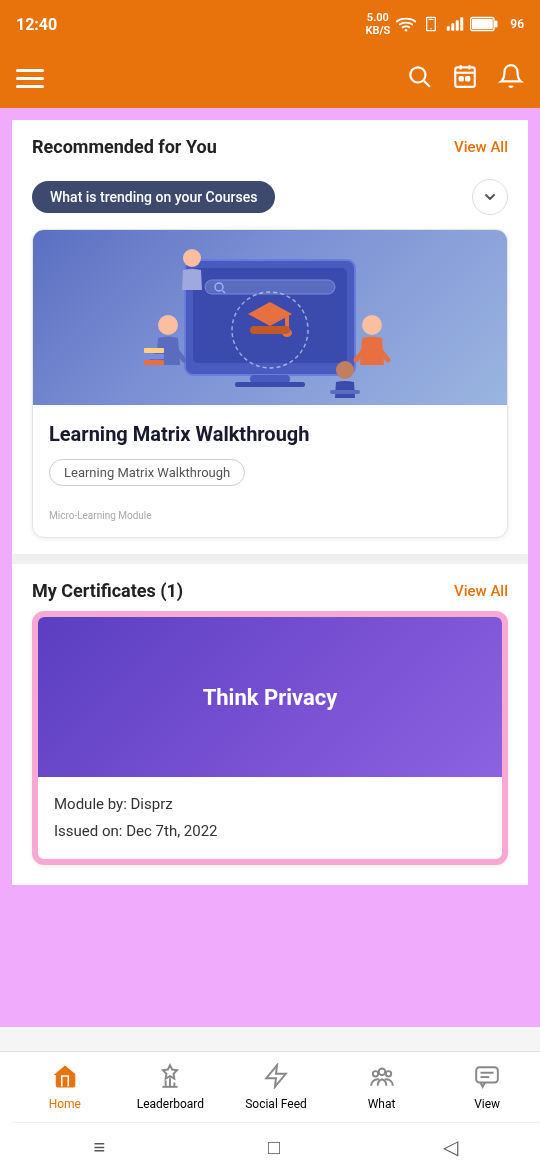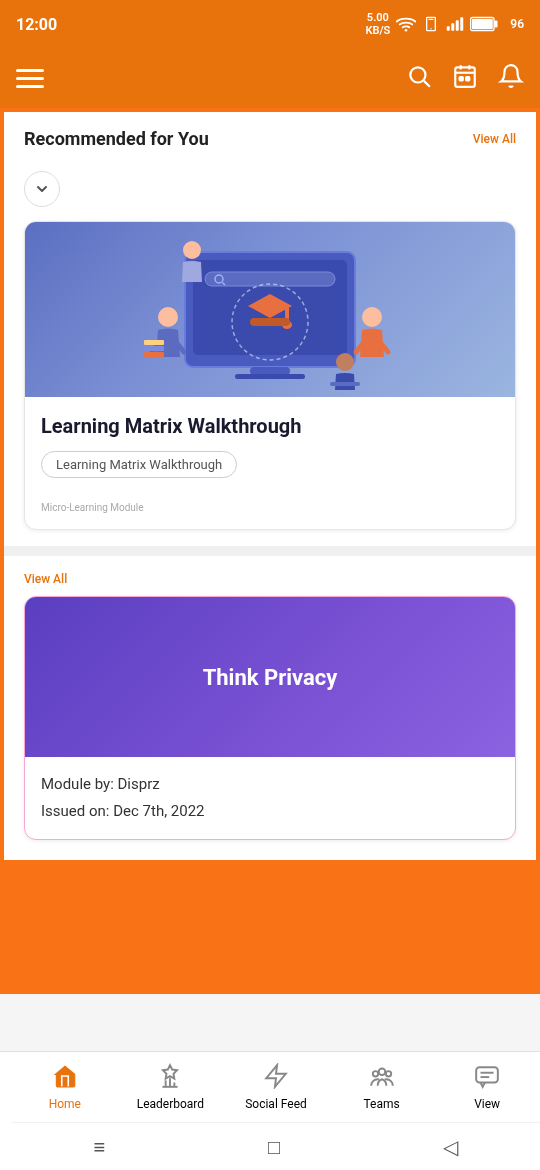--- a/index.html
+++ b/index.html
@@ -45,40 +45,40 @@
       display: block; width: 28px; height: 3px; background: white; border-radius: 2px;
     }
     .nav-right { display: flex; align-items: center; gap: 20px; }
     .nav-icon {
       color: white; font-size: 24px; cursor: pointer; line-height: 1;
     }
     .nav-icon svg { width: 26px; height: 26px; fill: none; stroke: white; stroke-width: 2; }
 
     
     .main-content {
-      background: #f97316;
-      padding: 4px;
+      background: #f0abfc;
+      padding: 12px;
       flex: 1;
     }
 
     
     .section-header {
       display: flex;
       align-items: center;
       justify-content: space-between;
       padding: 16px 20px 10px;
       background: #fff;
     }
     .section-title {
       font-size: 18px;
       font-weight: 700;
       color: #222;
     }
     .view-all {
-      font-size: 12px;
+      font-size: 15px;
       color: #E8720C;
       font-weight: 500;
       cursor: pointer;
     }
 
     
     .trending-row {
       display: flex;
       align-items: center;
       justify-content: space-between;
@@ -167,21 +167,21 @@
     .certificates-section {
       background: #fff;
     }
     .cert-card-wrapper {
       padding: 0 20px 20px;
       background: #fff;
     }
     .cert-card {
       background: white;
       border-radius: 12px;
-      border: 1px solid #f9a8d4;
+      border: 6px solid #f9a8d4;
       overflow: hidden;
       box-shadow: 0 1px 4px rgba(0,0,0,0.08);
     }
     .cert-image {
       width: 100%;
       height: 160px;
       background: linear-gradient(135deg, #5a3fc0 0%, #7b52d4 60%, #8b62e0 100%);
       display: flex;
       align-items: center;
       justify-content: center;
@@ -249,21 +249,21 @@
       border-top: 1px solid #f0f0f0;
     }
     .android-btn {
       font-size: 20px; color: #555;
     }
   </style>
 </head>
 <body>
 
 <div class="status-bar">
-  <span class="time">12:00</span>
+  <span class="time">12:40</span>
   <div class="status-icons">
     <span style="font-size:11px;line-height:1.2;text-align:center;">5.00<br>KB/S</span>
     <span>
       <svg width="20" height="16" viewBox="0 0 24 18" fill="none">
         <path d="M1 6C5.5 1.5 18.5 1.5 23 6" stroke="white" stroke-width="2.2" stroke-linecap="round"></path>
         <path d="M4.5 9.5C7.5 6.5 16.5 6.5 19.5 9.5" stroke="white" stroke-width="2.2" stroke-linecap="round"></path>
         <path d="M8 13C9.5 11.5 14.5 11.5 16 13" stroke="white" stroke-width="2.2" stroke-linecap="round"></path>
         <circle cx="12" cy="16.5" r="1.5" fill="white"></circle>
       </svg>
     </span>
@@ -327,20 +327,21 @@
 </div>
 
 <div class="main-content">
 
   <div class="section-header">
     <span class="section-title">Recommended for You</span>
     <span class="view-all">View All</span>
   </div>
 
   <div class="trending-row">
+    <span class="trending-pill">What is trending on your Courses</span>
     <div class="chevron-btn">
       <svg width="16" height="16" viewBox="0 0 16 16" fill="none">
         <polyline points="4,6 8,10 12,6" stroke="#555" stroke-width="2" stroke-linecap="round" stroke-linejoin="round"></polyline>
       </svg>
     </div>
   </div>
 
   <div class="course-card-wrapper">
     <div class="course-card">
       <div class="course-card-image">
@@ -390,20 +391,21 @@
         <div class="course-tag">Learning Matrix Walkthrough</div>
         <div class="course-type">Micro-Learning Module</div>
       </div>
     </div>
   </div>
 
   <div class="section-separator"></div>
 
   <div class="certificates-section">
     <div class="section-header">
+      <span class="section-title">My Certificates (1)</span>
       <span class="view-all">View All</span>
     </div>
     <div class="cert-card-wrapper">
       <div class="cert-card">
         <div class="cert-image">
           <span class="cert-image-title">Think Privacy</span>
         </div>
         <div class="cert-card-body">
           <div class="cert-info">
             <span class="label">Module by: </span><span>Disprz</span>
@@ -458,21 +460,21 @@
       <div class="nav-item-icon">
         <svg width="28" height="28" viewBox="0 0 24 24" fill="none" stroke="#888" stroke-width="1.8">
           <circle cx="12" cy="8" r="3"></circle>
           <circle cx="6" cy="10" r="2.5"></circle>
           <circle cx="18" cy="10" r="2.5"></circle>
           <path d="M2 21c0-3.3 2.7-6 6-6 .5 0 1 .07 1.5.2"></path>
           <path d="M22 21c0-3.3-2.7-6-6-6-.5 0-1 .07-1.5.2"></path>
           <path d="M8 21c0-2.8 1.8-5.2 4-6 2.2.8 4 3.2 4 6"></path>
         </svg>
       </div>
-      <span class="nav-item-label">Teams</span>
+      <span class="nav-item-label">What</span>
     </div>
 
     <div class="nav-item">
       <div class="nav-item-icon">
         <svg width="28" height="28" viewBox="0 0 24 24" fill="none" stroke="#888" stroke-width="1.8">
           <rect x="2" y="4" width="20" height="14" rx="3"></rect>
           <line x1="6" y1="9" x2="18" y2="9"></line>
           <line x1="6" y1="13" x2="14" y2="13"></line>
           <path d="M6 18l2 4 2-4"></path>
         </svg>

